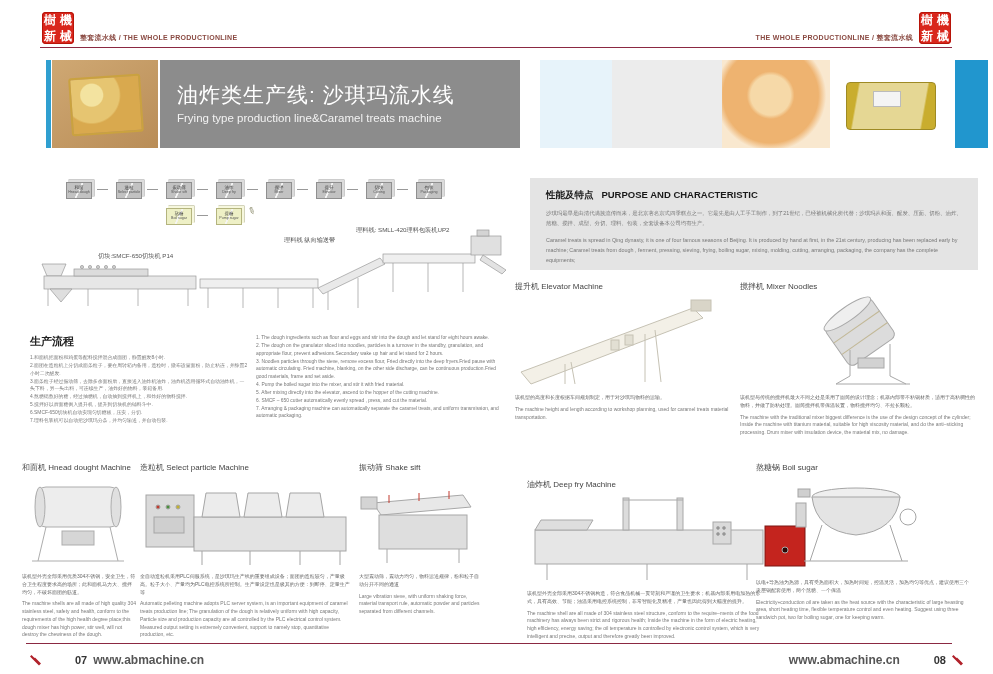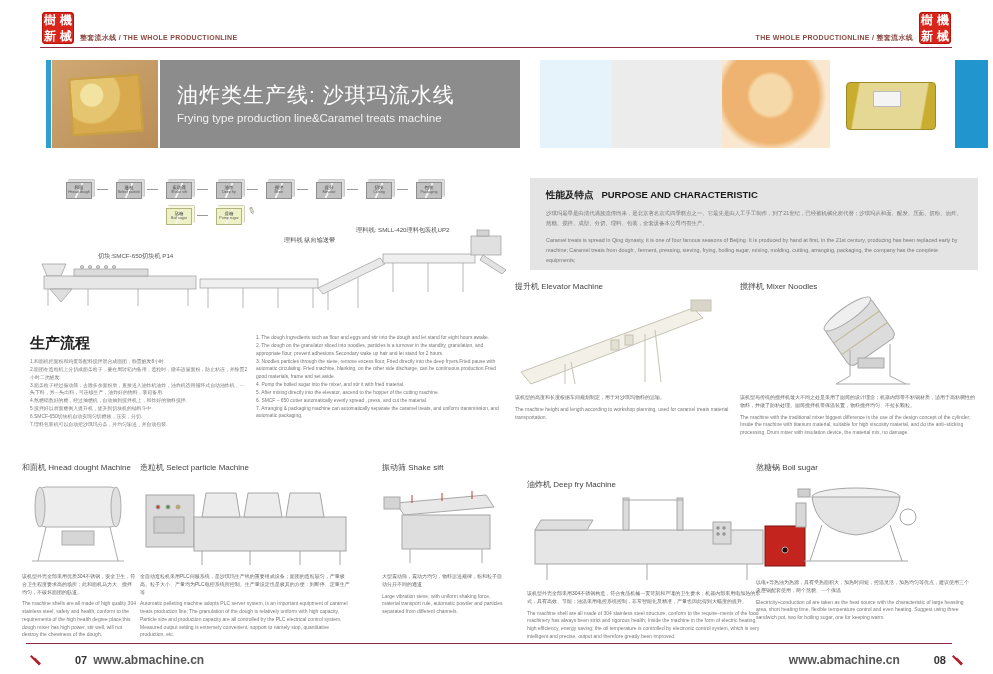--- a/index.html
+++ b/index.html
@@ -24,21 +24,21 @@
             box-shadow:2px -2px 0 #dcdcdc,2.5px -2.5px 0 #9a9a9a;
             display:flex;flex-direction:column;align-items:center;justify-content:center;
             background-image:linear-gradient(115deg,transparent 46%,#f5f5f5 48%,#f5f5f5 52%,transparent 54%);}
   .flow-box .cn{font-size:4.5px;color:#333;line-height:1.1;}
   .flow-box .en{font-size:3.6px;color:#555;line-height:1.1;white-space:nowrap;}
   .flow-box.sugar{background-color:#eef0c6;border-color:#b4b47e;
             box-shadow:2px -2px 0 #f6f7dd,2.5px -2.5px 0 #a8a878;}
   .flow-dash{position:absolute;height:1px;width:11px;background:#999;}
 
   
-  .sec-title-cn{font-size:15px;font-weight:bold;color:#222;margin:0 0 5px 0;}
+  .sec-title-cn{font-size:11px;font-weight:bold;color:#222;margin:0 0 5px 0;}
   .sec-title-en{font-size:10.5px;font-weight:bold;color:#222;margin:0 0 5px 0;}
   .steps{margin:0;padding:0;list-style:none;}
   .steps li{font-size:4.9px;line-height:1.6;color:#777;}
   .purpose{background:#e4e4e4;padding:11px 16px 10px 16px;box-sizing:border-box;}
   .purpose h3{margin:0 0 6px 0;font-size:9.5px;color:#1a1a1a;}
   .purpose p{margin:0 0 7px 0;font-size:5.4px;line-height:1.85;color:#777;}
 
   
   .machine h4{margin:0;font-size:8px;font-weight:normal;color:#444;white-space:nowrap;}
   .machine .desc p{margin:0 0 4px 0;font-size:5px;line-height:1.55;}
@@ -294,21 +294,21 @@
           <line x1="160" y1="78" x2="160" y2="92"></line>
           <line x1="200" y1="78" x2="200" y2="92"></line>
       </g>
     </svg>
     <div class="desc">
       <p class="cn">全自动造粒机采用PLC伺服系统，是沙琪玛生产线的重要组成设备；面团的造粒较匀，产量极高。粒子大小、产量均为PLC电控系统所控制。生产量设定也是极其的方便：到即停、定量生产等</p>
       <p class="en">Automatic pelleting machine adopts PLC server system, is an important equipment of caramel treats production line; The granulation of the dough is relatively uniform with high capacity, Particle size and production capacity are all controlled by the PLC electrical control system. Measured output setting is extremely convenient, support to namely stop, quantitative production, etc.</p>
     </div>
   </div>
 
-  <div class="abs machine" style="left:382px;top:462px;width:122px;">
+  <div class="abs machine" style="left:359px;top:462px;width:122px;">
     <h4>振动筛 Shake sift</h4>
     <svg width="122" height="96" viewBox="0 0 122 96">
       <g stroke="#a8a8a8" stroke-width="1" fill="#e8e8e8">
         <polygon points="14,30 104,22 112,34 22,42"></polygon>
         <rect x="20" y="42" width="88" height="34" fill="#dedede"></rect>
         <rect x="2" y="24" width="16" height="12" fill="#d4d4d4"></rect>
         <line x1="30" y1="22" x2="30" y2="30" stroke="#c23b2e"></line>
           <line x1="60" y1="20" x2="60" y2="28" stroke="#c23b2e"></line>
           <line x1="90" y1="18" x2="90" y2="26" stroke="#c23b2e"></line>
         <line x1="28" y1="76" x2="28" y2="90"></line>

